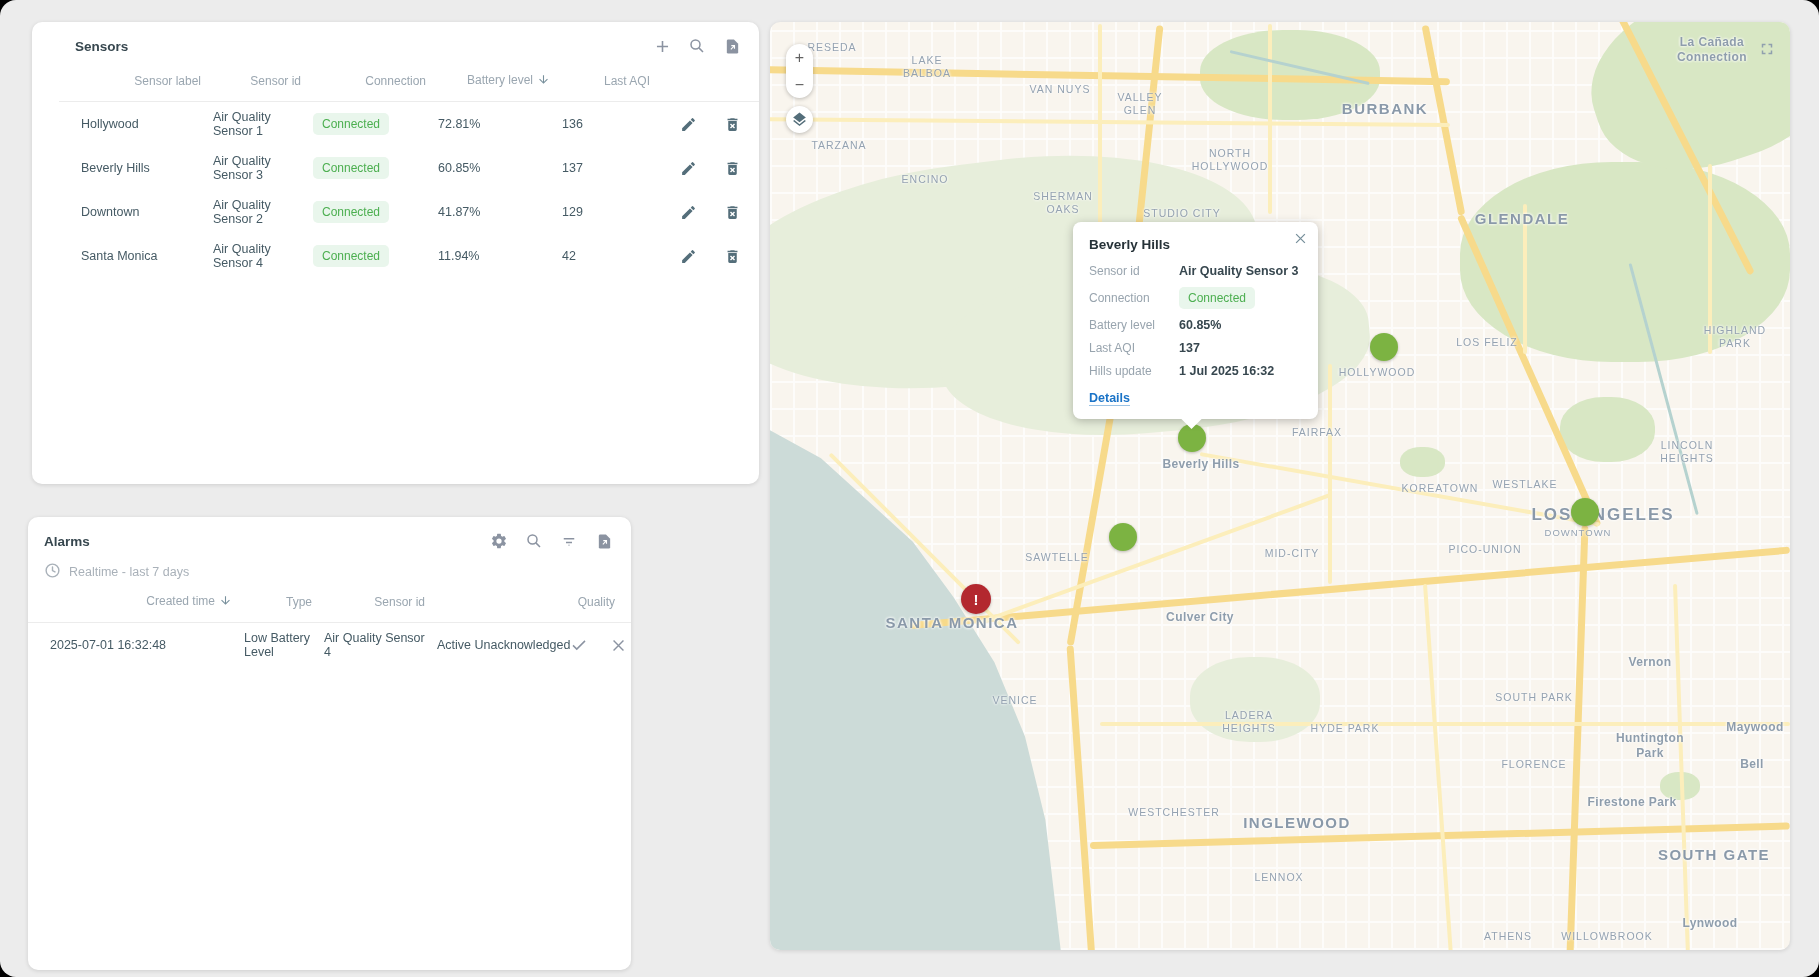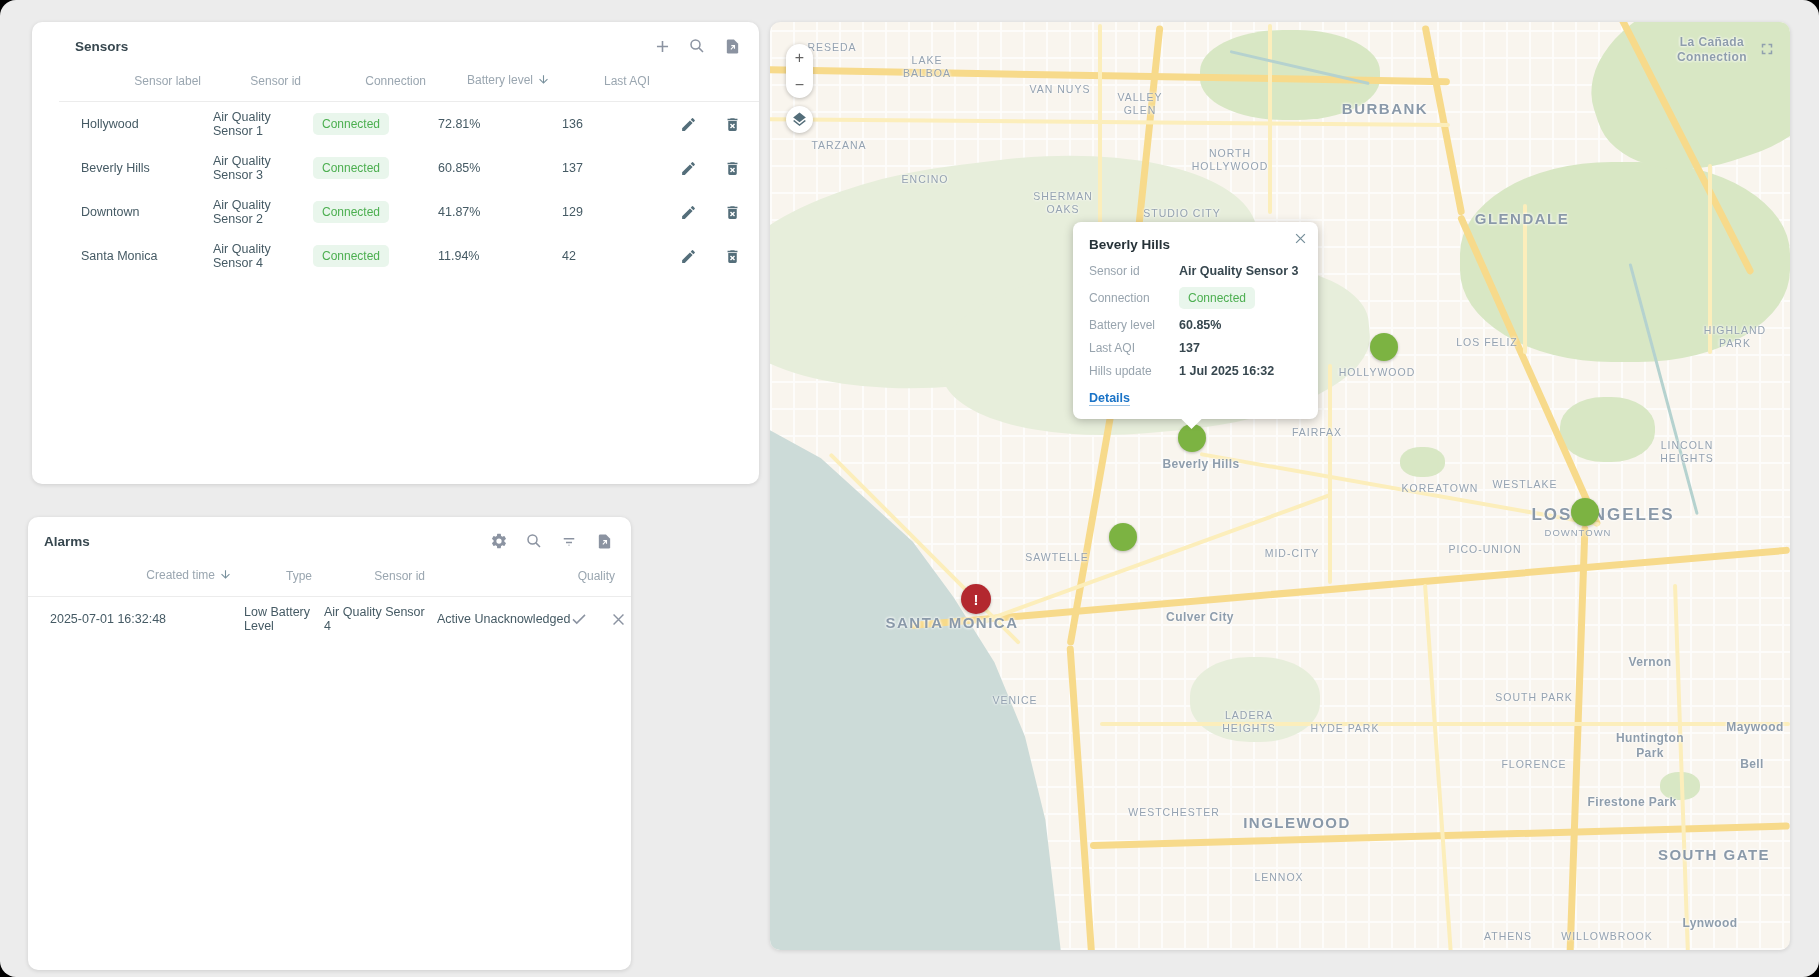--- a/index.html
+++ b/index.html
@@ -241,20 +241,27 @@
               <path fill="#8b93a1" d="M5 8h14v2H5zm3 5h8v2H8zm3 5h2v-1h-2z"></path>
             </svg>
         </div>
         <div class="icon-btn">
           <svg width="17" height="17" viewBox="0 0 24 24">
               <path fill="#8b93a1" d="M14 2H6a2 2 0 0 0-2 2v16a2 2 0 0 0 2 2h12a2 2 0 0 0 2-2V8l-6-6z"></path>
               <path fill="#fff" d="M10.2 16.5 14 12.7v2.6h1.6V10h-5.3v1.6h2.6l-3.8 3.8z"></path>
             </svg>
         </div>
       </div>
+    </div>
+    <div id="alarms-sub">
+      <span><svg width="17" height="17" viewBox="0 0 24 24">
+            <circle cx="12" cy="12" r="9" fill="none" stroke="#a9b1b9" stroke-width="2"></circle>
+            <path d="M12 7v5l3.5 2" fill="none" stroke="#a9b1b9" stroke-width="2" stroke-linecap="round"></path>
+          </svg></span>
+      <span>Realtime - last 7 days</span>
     </div>
     <table class="data">
       <colgroup>
           <col style="width:210px">
           <col style="width:80px">
           <col style="width:113px">
           <col style="width:190px">
           <col>
         </colgroup>
       <thead>

